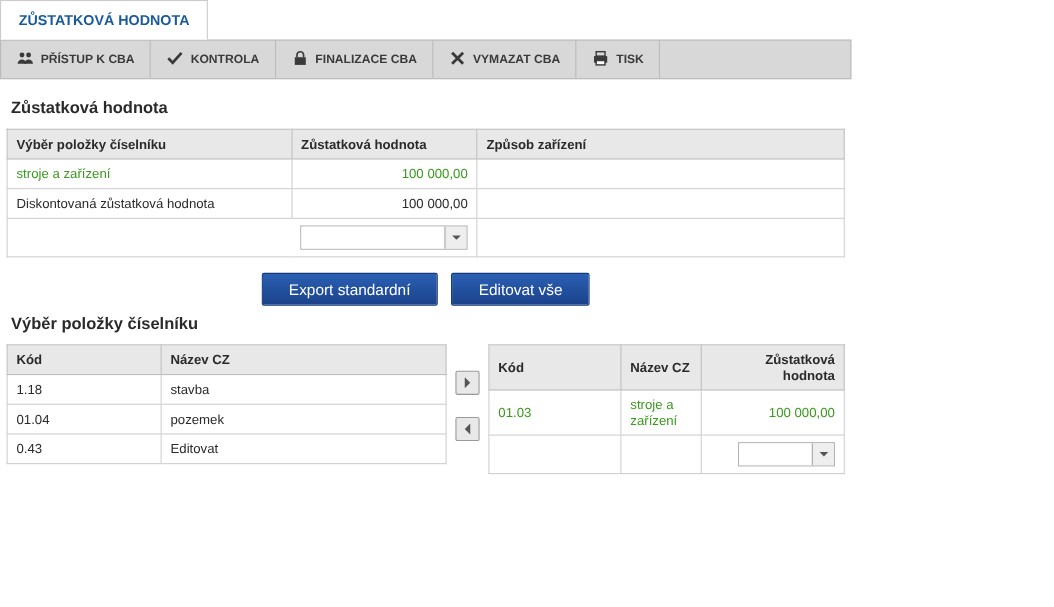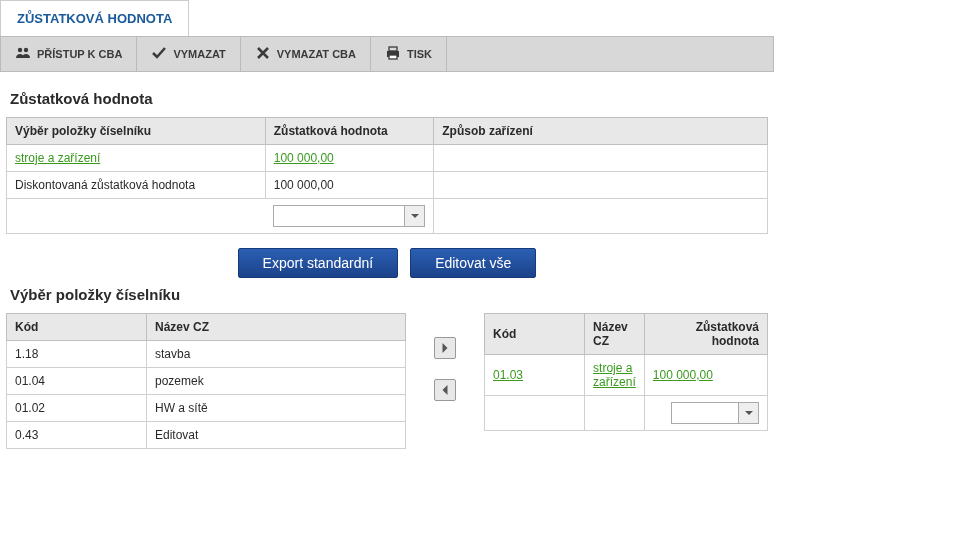--- a/index.html
+++ b/index.html
@@ -42,22 +42,22 @@
     padding: 6px 8px;
     text-align: left;
     font-size: 12px;
     font-weight: bold;
   }
   table.grid td {
     border: 1px solid #d0d0d0;
     padding: 6px 8px;
     background: #fff;
   }
-  .green-link { color: #3a9a1e; cursor: pointer; text-decoration: underline; }
-  .num { text-align: left; }
+  .green-link { color: #3a9a1e; cursor: pointer; }
+  .num { text-align: right; }
   .filter-row td { background: #e8e8e8; padding: 4px; }
   .filter-combo {
     display: inline-flex;
     align-items: center;
     border: 1px solid #aaa;
     background: #fff;
     height: 22px;
   }
   .filter-combo input { border: none; height: 20px; width: 130px; padding: 0 4px; outline: none; background: #fff; }
   .filter-combo .dd-btn {
@@ -70,21 +70,21 @@
     background: #1f4fa0;
     background: linear-gradient(#2b5fb3, #1b428a);
     color: #fff;
     border: 1px solid #163a7a;
     padding: 6px 24px;
     font-size: 14px;
     cursor: pointer;
     border-radius: 2px;
     text-align: right;
   }
-  .picker-area { display: flex; gap: 28px; align-items: flex-start; margin-top: 6px; }
+  .picker-area { display: flex; gap: 8px; align-items: flex-start; margin-top: 6px; }
   .picker-left { flex: 0 0 400px; }
   .picker-right { flex: 1; }
   .arrows { display: flex; flex-direction: column; gap: 20px; margin-top: 24px; }
   .arrow-btn {
     width: 22px; height: 22px; border: 1px solid #999; background: #e8e8e8;
     display: flex; align-items: center; justify-content: center; cursor: pointer;
     border-radius: 2px;
   }
   .arrow-btn svg { width: 10px; height: 10px; }
 </style>
@@ -101,21 +101,28 @@
             <circle cx="11" cy="5" r="2.2" fill="#3a3a3a"></circle>
             <path d="M1 13c0-2.5 2-4 4-4s4 1.5 4 4" fill="#3a3a3a"></path>
             <path d="M7 13c0-2.5 2-4 4-4s4 1.5 4 4" fill="#3a3a3a"></path>
           </svg></span>
       <span>PŘÍSTUP K CBA</span>
     </div>
     <div class="toolbar-item">
       <span><svg viewBox="0 0 16 16">
             <path d="M2 8l4 4 8-9" fill="none" stroke="#3a3a3a" stroke-width="2.5"></path>
           </svg></span>
-      <span>VYMAZAT</span>
+      <span>KONTROLA</span>
+    </div>
+    <div class="toolbar-item">
+      <span><svg viewBox="0 0 16 16">
+            <rect x="3" y="7" width="10" height="7" fill="#3a3a3a"></rect>
+            <path d="M5 7V5a3 3 0 016 0v2" fill="none" stroke="#3a3a3a" stroke-width="1.5"></path>
+          </svg></span>
+      <span>FINALIZACE CBA</span>
     </div>
     <div class="toolbar-item">
       <span><svg viewBox="0 0 16 16">
             <path d="M3 3l10 10M13 3L3 13" stroke="#3a3a3a" stroke-width="2.5"></path>
           </svg></span>
       <span>VYMAZAT CBA</span>
     </div>
     <div class="toolbar-item">
       <span><svg viewBox="0 0 16 16">
             <rect x="4" y="2" width="8" height="4" fill="none" stroke="#3a3a3a" stroke-width="1.3"></rect>
@@ -194,24 +201,20 @@
           <tbody>
             <tr>
                 <td>1.18</td>
                 <td>stavba</td>
               </tr>
             <tr>
                 <td>01.04</td>
                 <td>pozemek</td>
               </tr>
             <tr>
-                <td>01.02</td>
-                <td>HW a sítě</td>
-              </tr>
-            <tr>
                 <td>0.43</td>
                 <td>Editovat</td>
               </tr>
           </tbody>
         </table>
       </div>
 
       <div class="arrows">
         <div class="arrow-btn">
             <svg viewBox="0 0 8 8">

